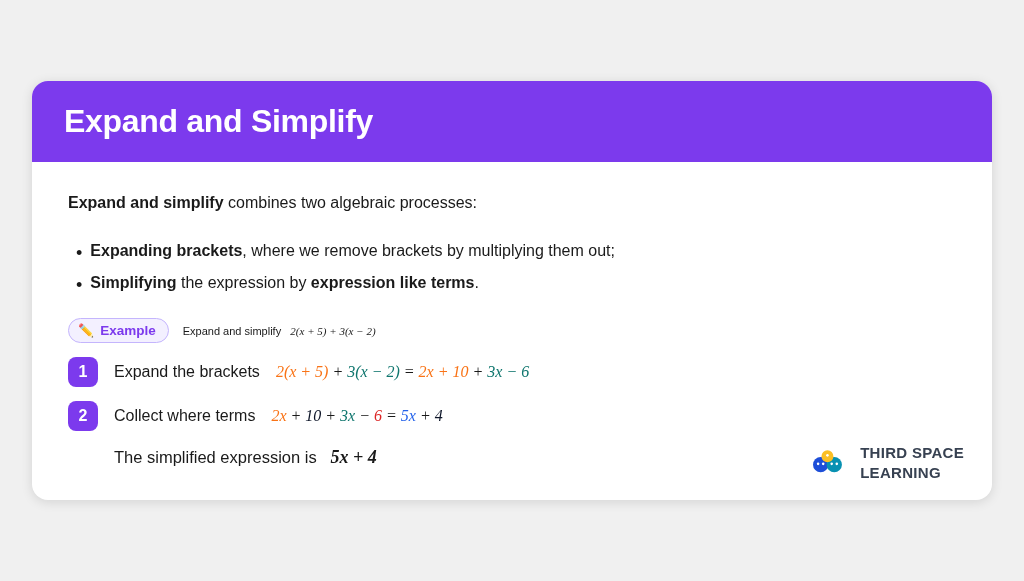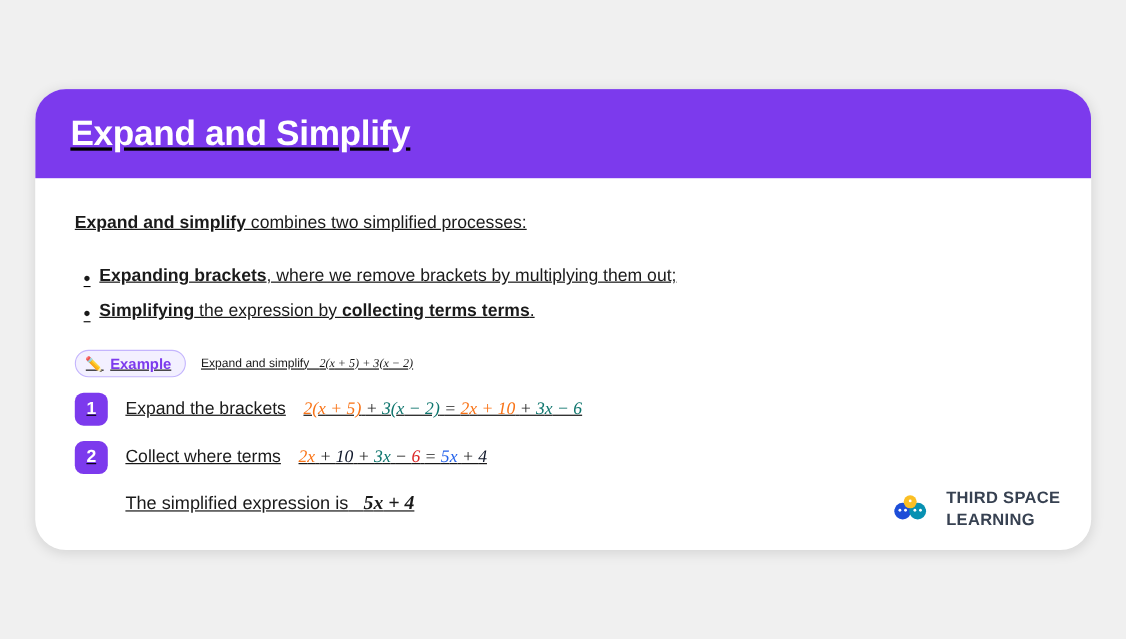--- a/index.html
+++ b/index.html
@@ -9,26 +9,25 @@
       background: #f0f0f0;
       display: flex;
       justify-content: center;
       align-items: center;
       min-height: 100vh;
       padding: 20px;
     }
 
     .card {
       background: #ffffff;
-      border-radius: 28px;
+      border-radius: 16px;
       overflow: hidden;
       width: 960px;
       max-width: 100%;
       box-shadow: 0 2px 12px rgba(0,0,0,0.12);
-      text-decoration: underline;
     }
 
     .header {
       background: #7c3aed;
       padding: 22px 32px 22px 32px;
     }
 
     .header-title {
       color: #ffffff;
       font-size: 32px;
@@ -187,32 +186,32 @@
 
 <div class="card">
 
   <div class="header">
     <h1 class="header-title">Expand and Simplify</h1>
   </div>
 
   <div class="content">
 
     <p class="intro-text">
-      <strong>Expand and simplify</strong><span> combines two simplified processes:</span>
+      <strong>Expand and simplify</strong><span> combines two algebraic processes:</span>
     </p>
 
     <ul class="bullet-list">
       <li>
         <span>
           <strong>Expanding brackets</strong>, where we remove brackets by multiplying them out;
         </span>
       </li>
       <li>
         <span>
-          <strong>Simplifying</strong> the expression by <strong>collecting terms terms</strong>.
+          <strong>Simplifying</strong> the expression by <strong>expression like terms</strong>.
         </span>
       </li>
     </ul>
 
     <div class="example-row">
       <span class="example-badge">
         <span class="pencil-icon">✏️</span>
         <span>Example</span>
       </span>
       <span class="example-text">

